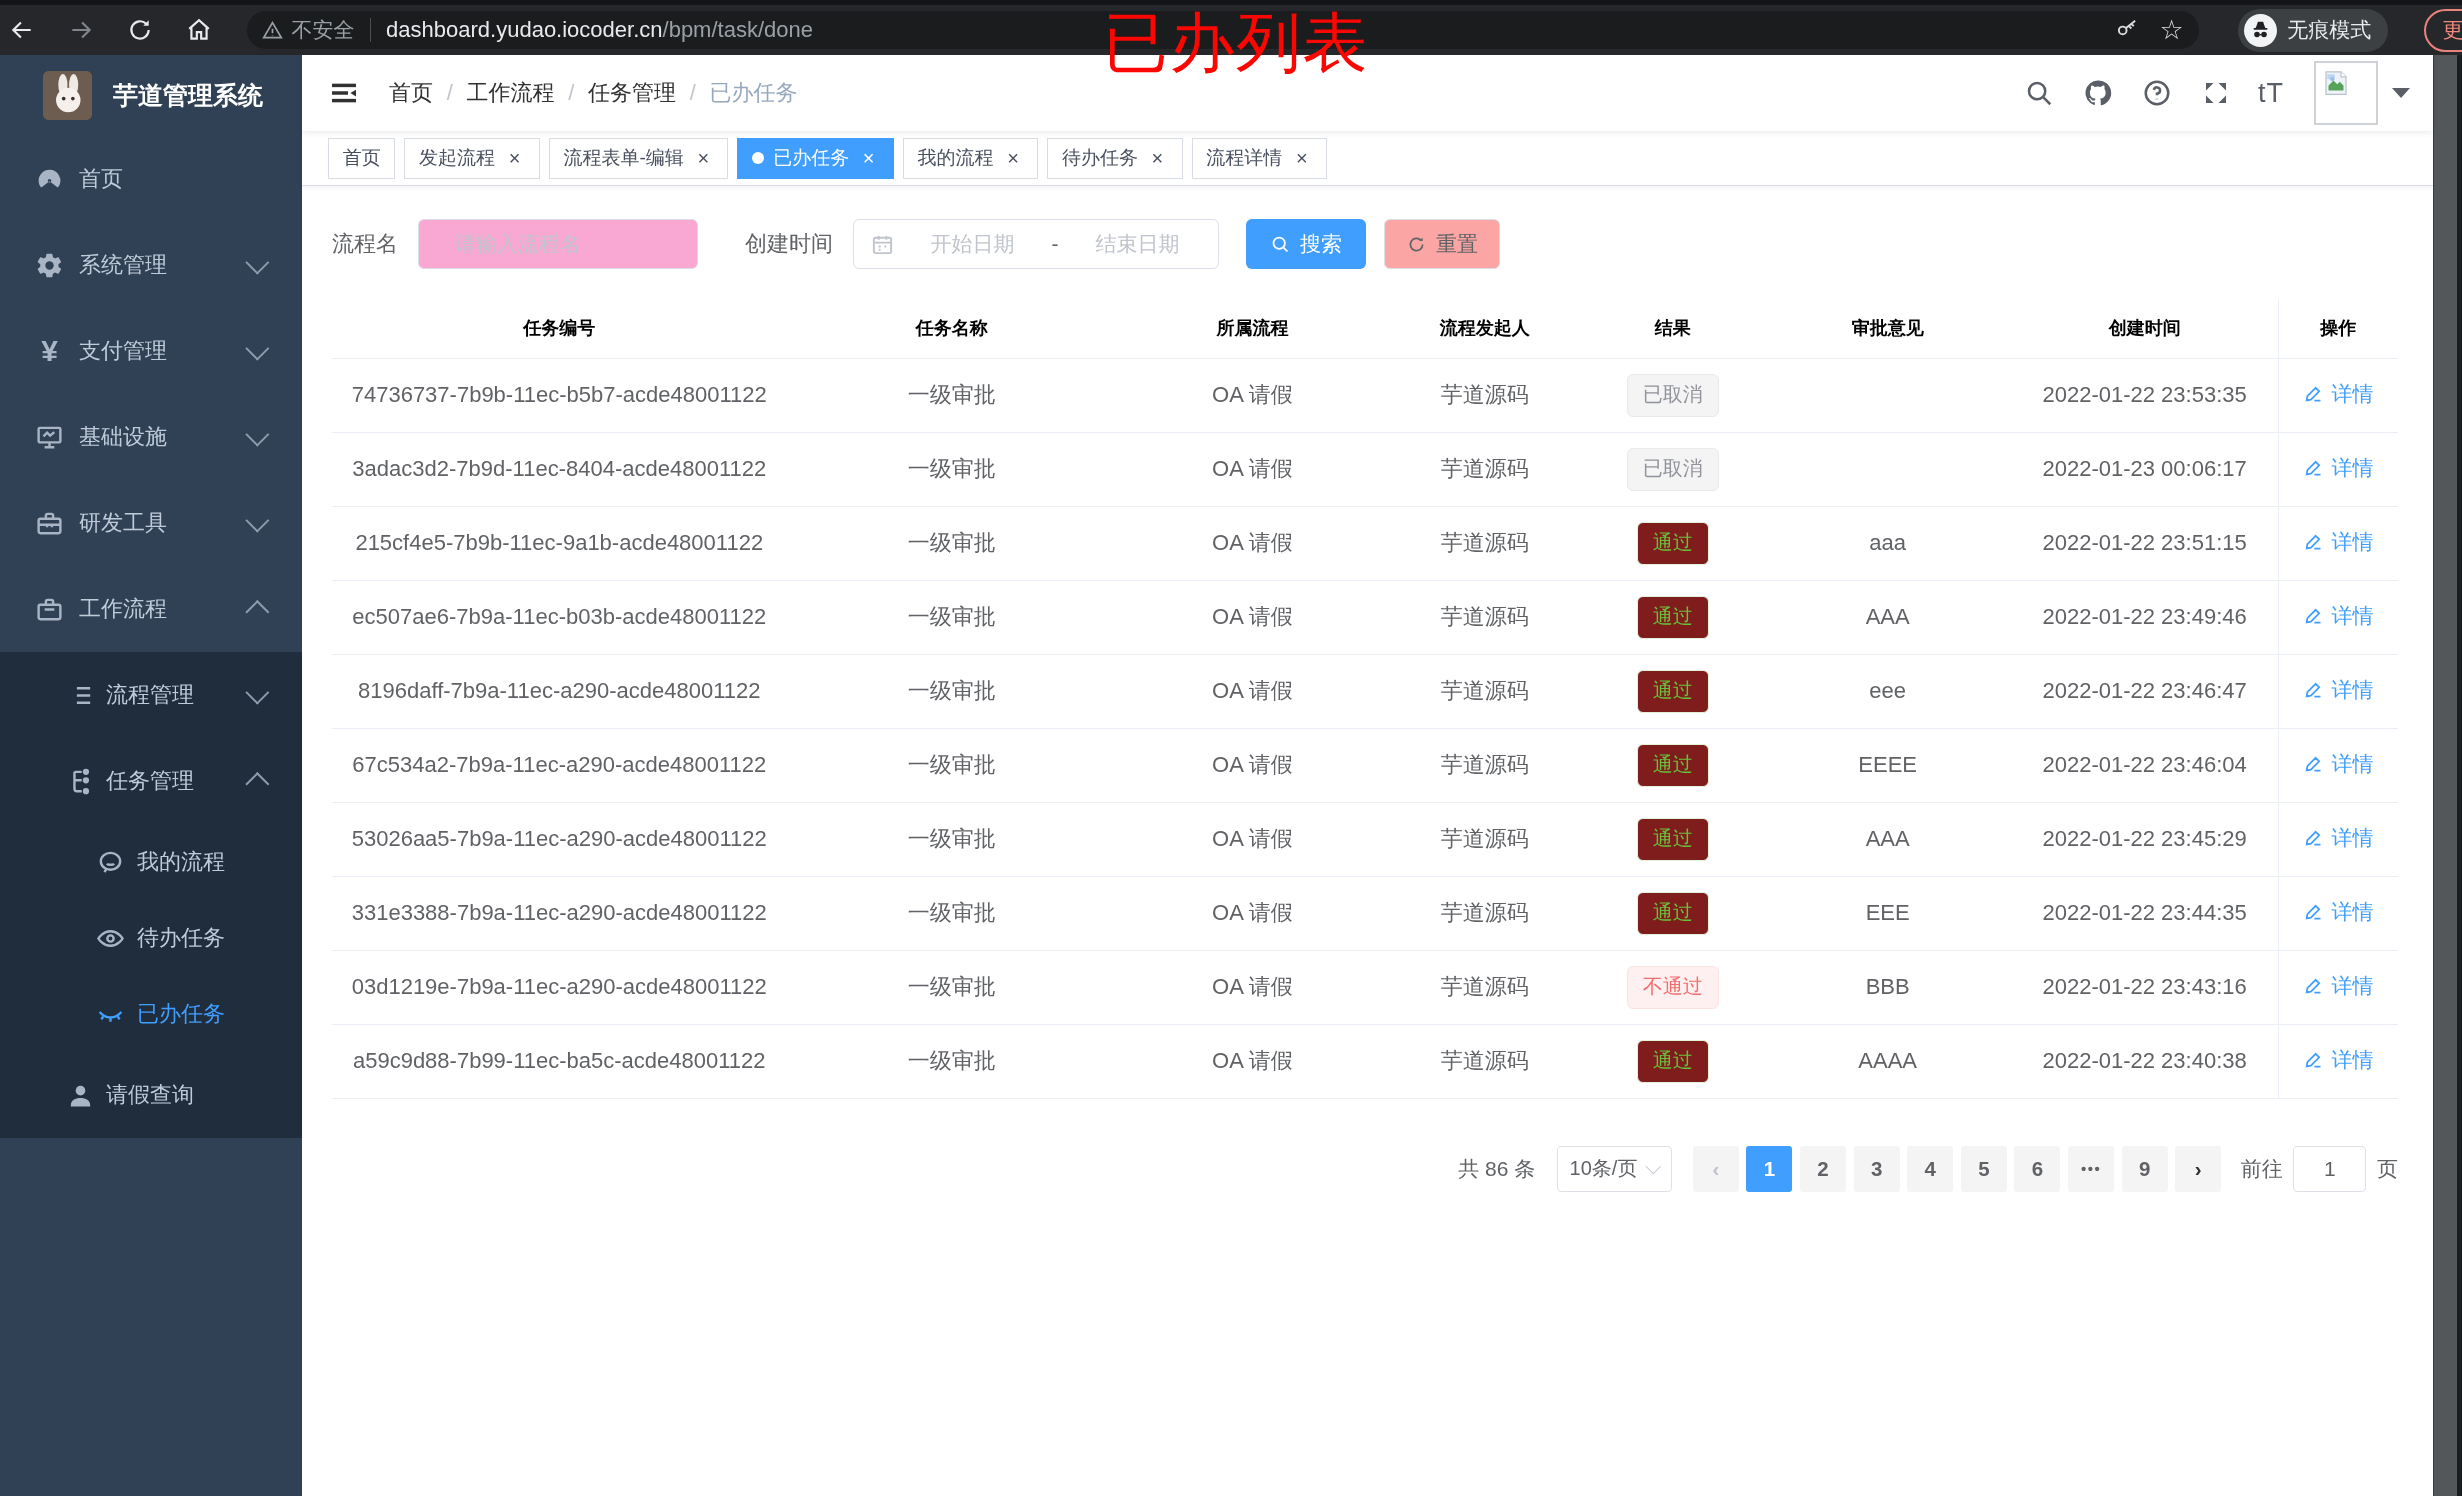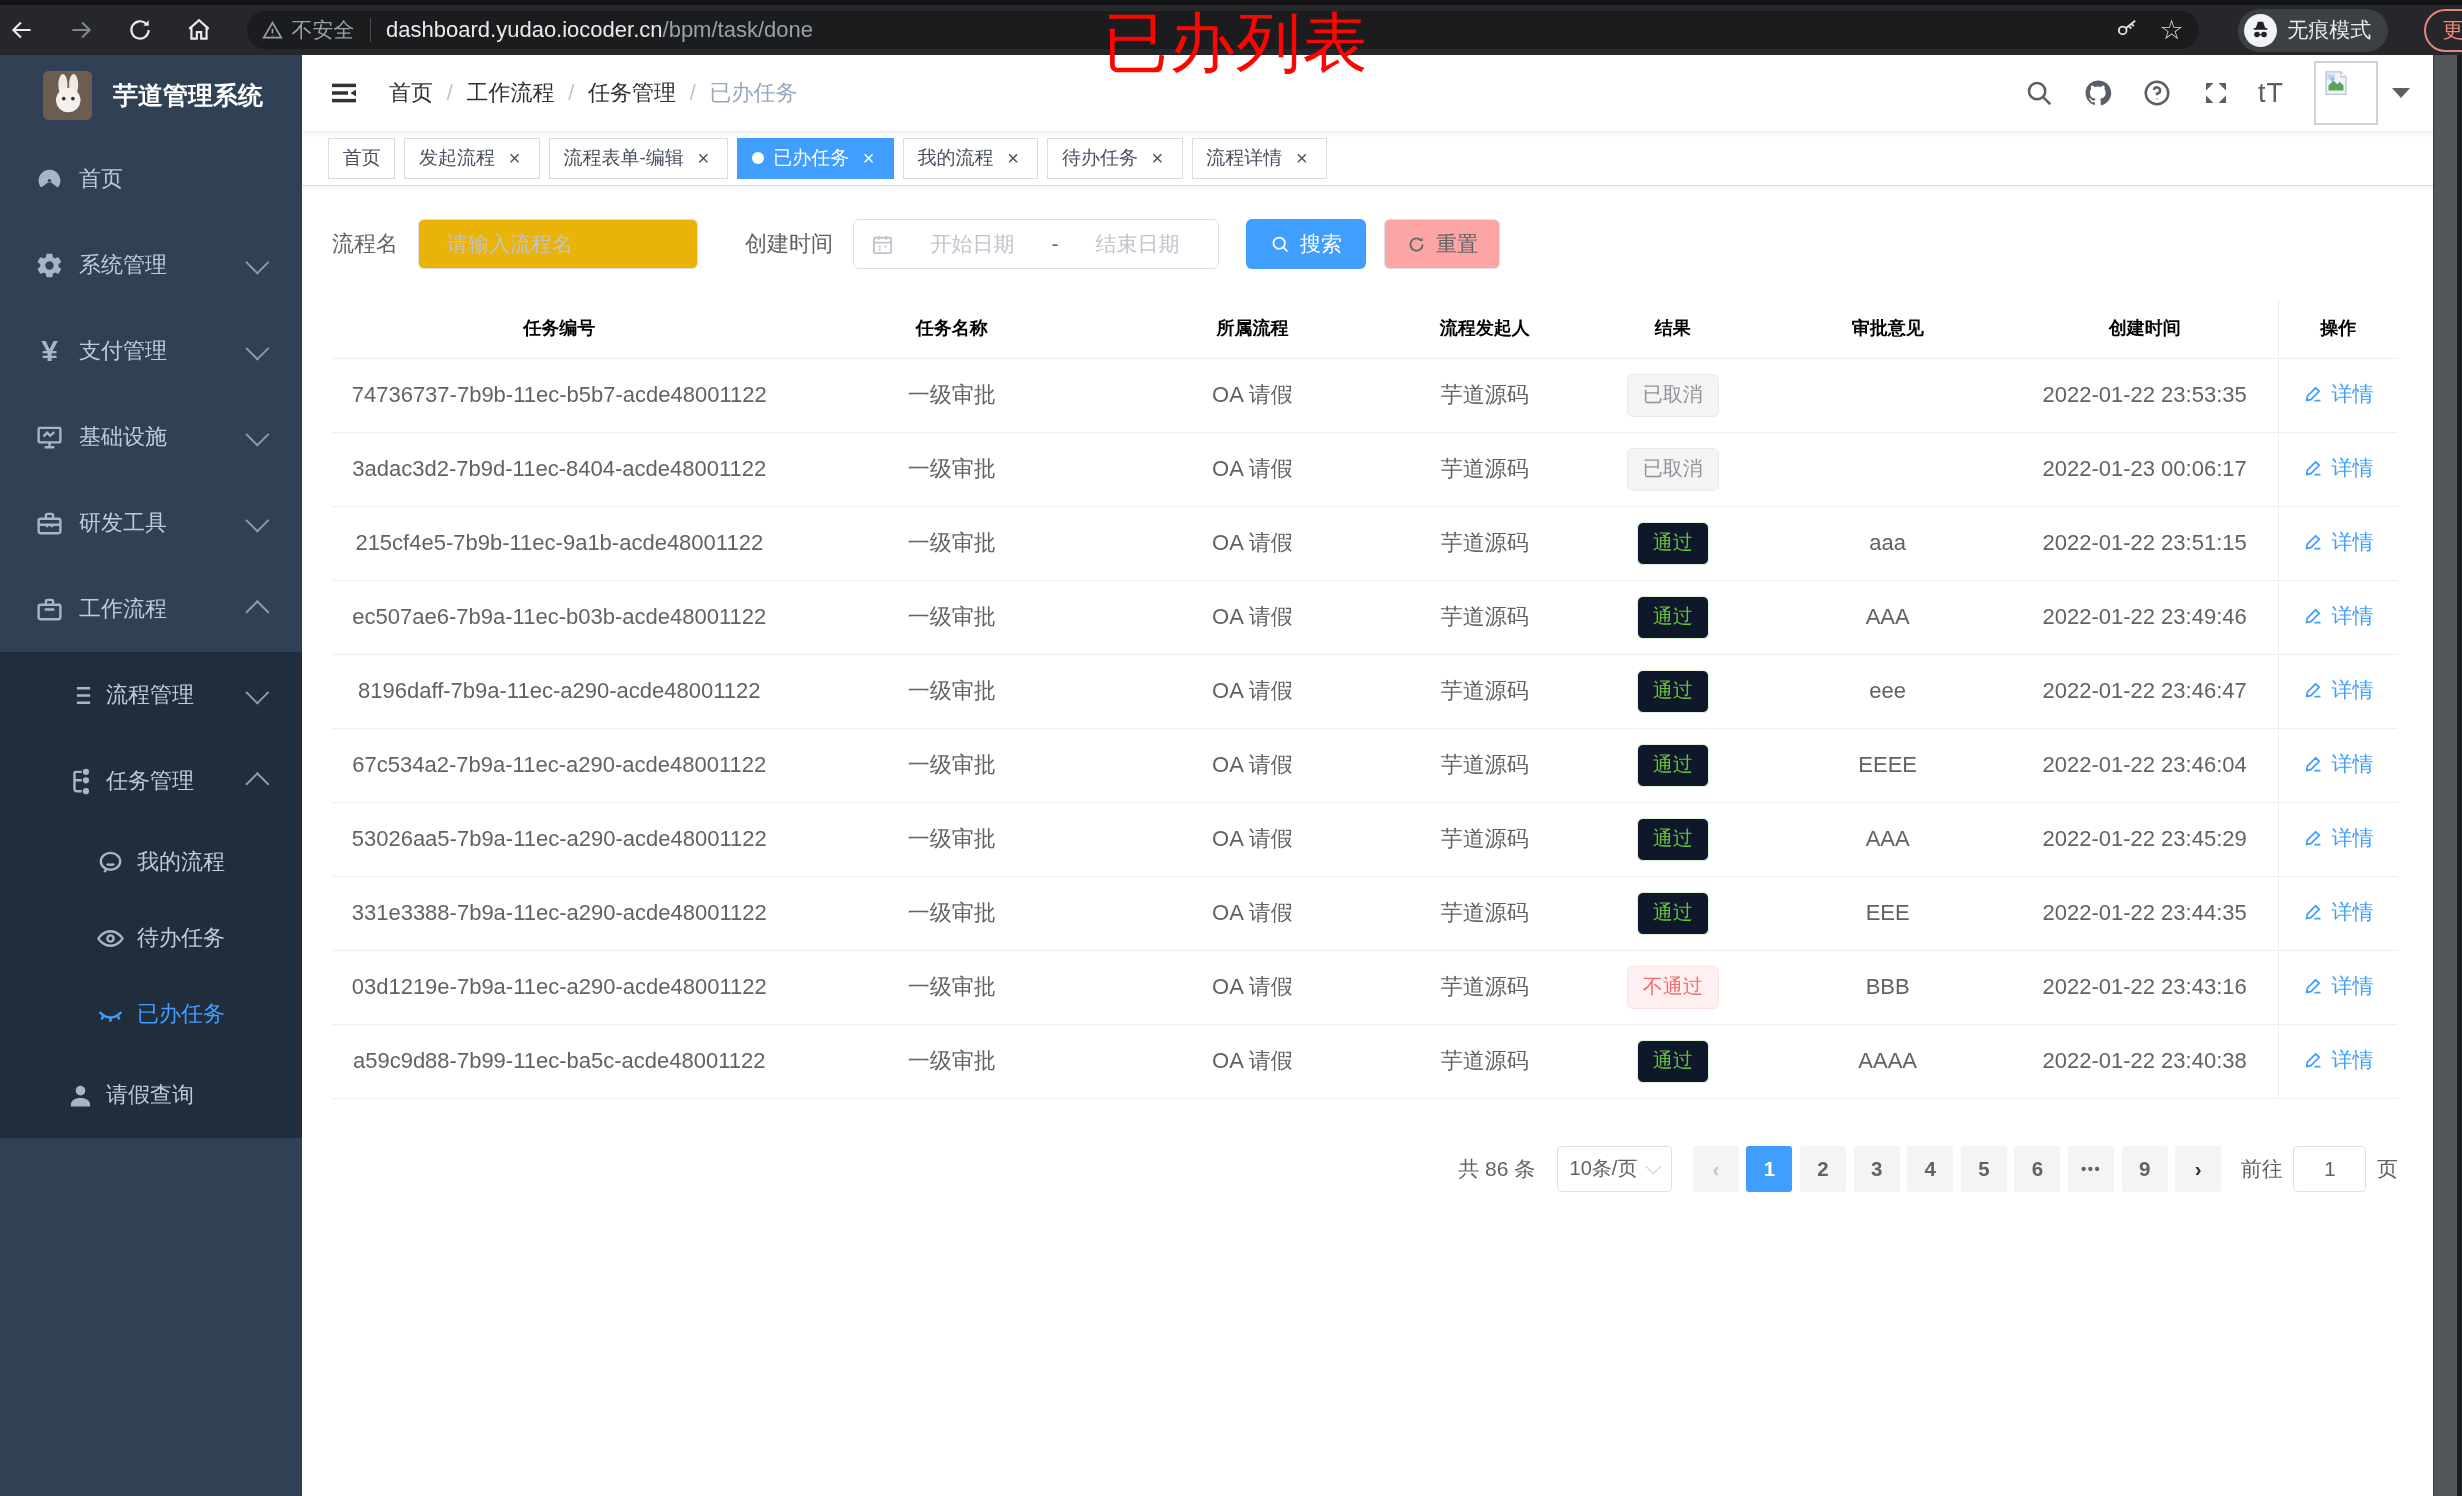--- a/index.html
+++ b/index.html
@@ -93,21 +93,21 @@
   .tag-chip .close { font-size:20px; color:#495060; width:21px; text-align:center; border-radius:50%; }
   .tag-chip.active { background:#409eff; border-color:#409eff; color:#fff; }
   .tag-chip.active .dot { display:inline-block; }
   .tag-chip.active .close { color:#fff; }
 
   
   .content { padding:33px 35px 0 30px; }
   .filter-row { display:flex; align-items:center; margin-bottom:30px; }
   .f-label { font-size:22px; color:#606266; font-weight:500; margin-right:20px; white-space:nowrap; }
   .f-input { width:280px; height:50px; border:1.5px solid #dcdfe6; border-radius:6px; font-size:21px;
-    padding:0 28px; color:#606266; background:#eab308; outline:none; }
+    padding:0 36px; color:#606266; background:#f9a8d4; outline:none; }
   .f-input::placeholder { color:#c0c4cc; }
   .f-label2 { margin-left:47px; }
   .date-range { width:366px; height:50px; border:1.5px solid #dcdfe6; border-radius:6px; display:flex;
     align-items:center; padding:0 16.7px; gap:15px; color:#c0c4cc; font-size:21px; }
   .date-range svg { width:23px; height:23px; color:#c0c4cc; flex:0 0 auto; }
   .date-range .dph { flex:1; text-align:center; }
   .date-range .dsep { color:#606266; }
   .btn { height:50px; border-radius:6px; font-size:21px; display:inline-flex; align-items:center;
     justify-content:center; gap:9px; cursor:pointer; border:1.5px solid transparent; }
   .btn svg { width:21px; height:21px; }
@@ -117,21 +117,21 @@
   
   .task-table { width:100%; border-collapse:collapse; table-layout:fixed; }
   .task-table th { height:59px; font-size:18px; color:#000000; font-weight:600; background:#fff;
     border-bottom:1.5px solid #ebeef5; text-align:center; white-space:nowrap; }
   .task-table td { height:74px; font-size:22px; color:#606266; text-align:center;
     border-bottom:1.5px solid #ebeef5; white-space:nowrap; overflow:hidden; }
   .task-table th.op-col, .task-table td.op-col { border-left:1.5px solid #ebeef5; }
   .el-tag { display:inline-block; height:43px; line-height:39px; padding:0 15px; border-radius:6px;
     font-size:20px; border:1.5px solid transparent; }
   .el-tag.info    { background:#f4f4f5; border-color:#e9e9eb; color:#909399; }
-  .el-tag.success { background:#0f172a; border-color:#e1f3d8; color:#67c23a; }
+  .el-tag.success { background:#7f1d1d; border-color:#e1f3d8; color:#67c23a; }
   .el-tag.danger  { background:#fef0f0; border-color:#fde2e2; color:#f56c6c; }
   .detail-link { color:#409eff; font-size:21px; display:inline-flex; align-items:center; gap:7.6px; cursor:pointer; }
   .detail-link svg { width:21px; height:21px; }
 
   
   .pagination { margin-top:47px; display:flex; align-items:center; justify-content:flex-end; gap:7.6px; }
   .pg-total { font-size:21px; color:#606266; margin-right:13.7px; }
   .pg-size { width:115px; height:46px; border:1.5px solid #dcdfe6; border-radius:4.6px; display:flex; align-items:center;
     justify-content:center; gap:10.6px; font-size:20px; color:#606266; background:#fff; margin-right:13.7px; }
   .pg-size .schev { width:10.6px; height:10.6px; border-right:1.5px solid #c0c4cc; border-bottom:1.5px solid #c0c4cc;

